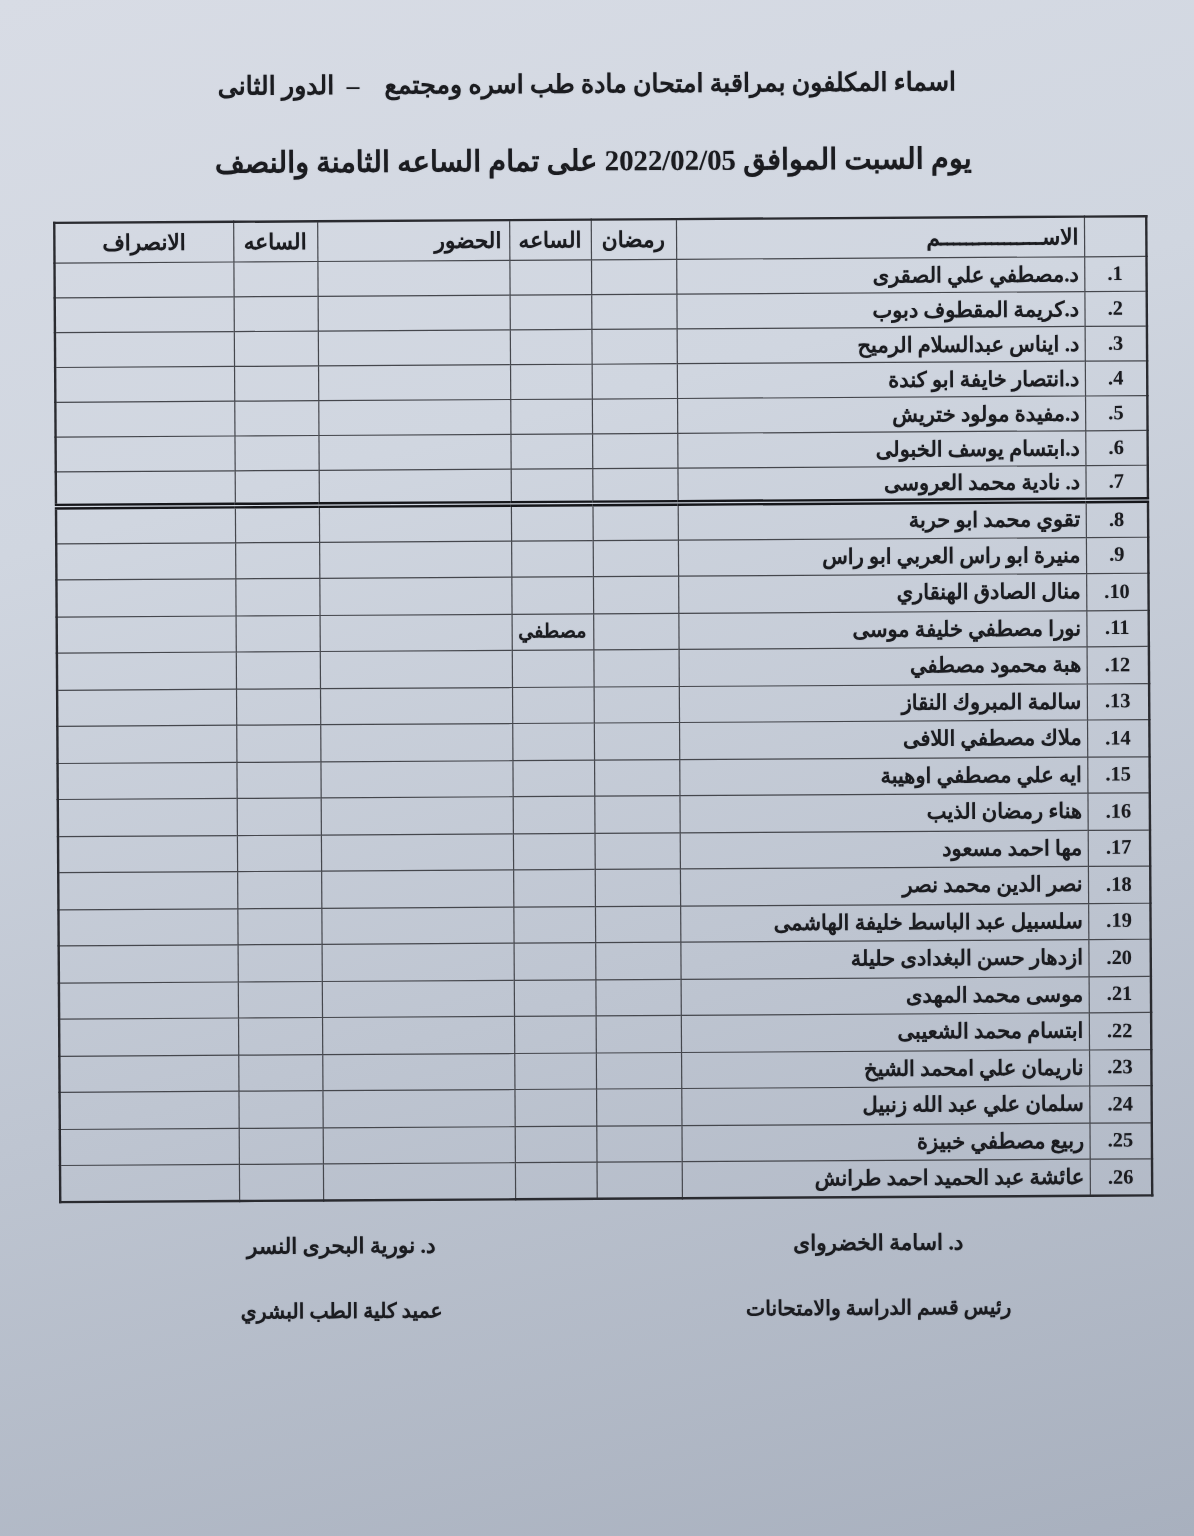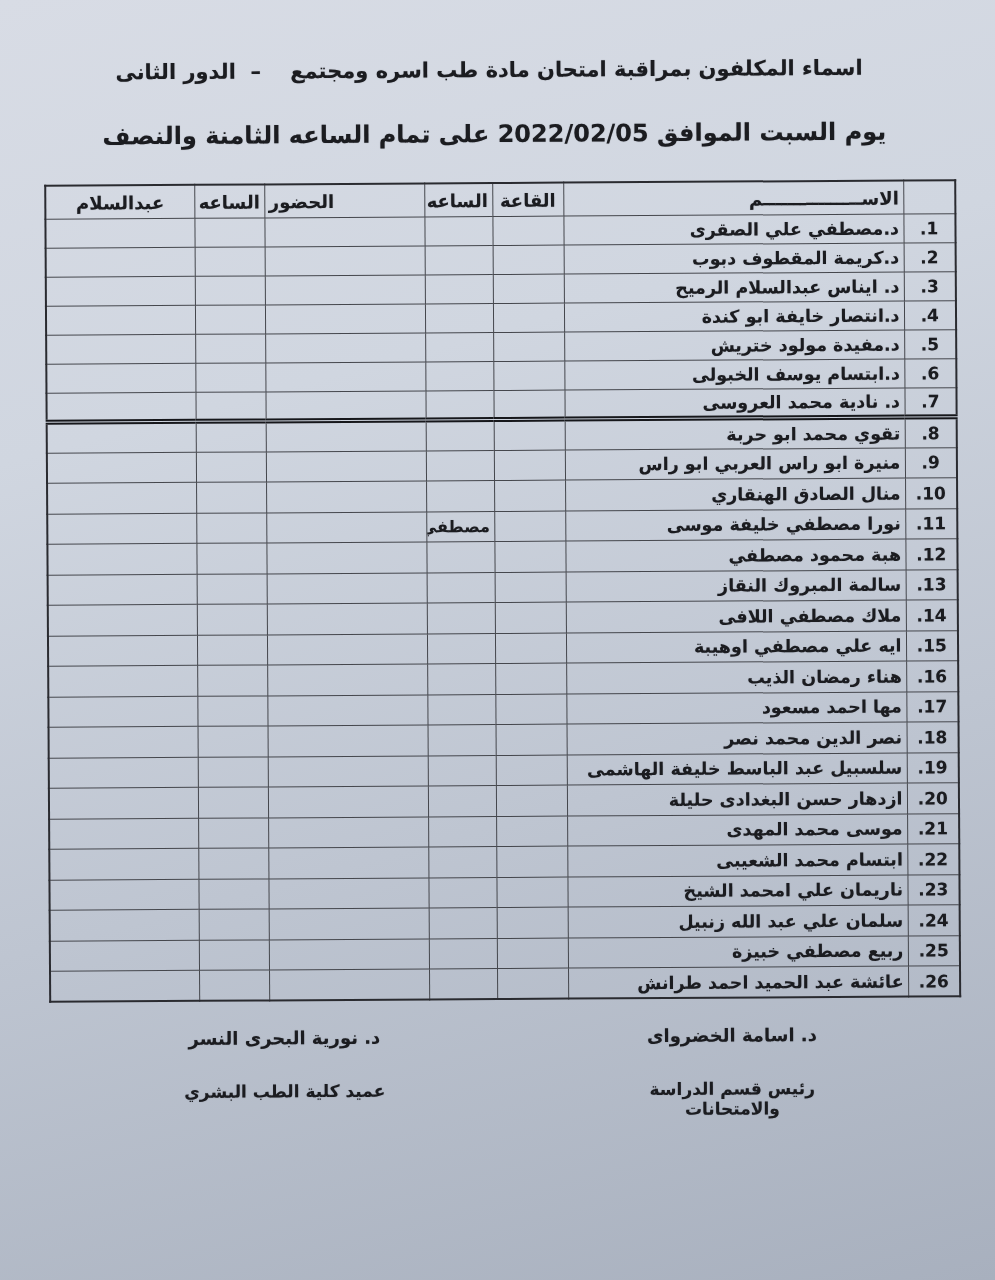--- a/index.html
+++ b/index.html
@@ -4,20 +4,21 @@
 <style>
   html,body{margin:0;padding:0;}
   body{
     width:995px;height:1280px;overflow:hidden;
     font-family:"DejaVu Sans",sans-serif;
     background:#9aa2b1;
   }
   .sheet{
     position:absolute;inset:0;
     background:linear-gradient(165deg,#d8dce5 0%,#d0d6e0 30%,#bec5d1 62%,#a8b0be 100%);
+    font-family:Liberation Serif, serif;
   }
   .tilt{
     position:absolute;inset:0;
     transform:rotate(-0.35deg);
     transform-origin:50% 50%;
     color:#1b1c20;
   }
   .title1{
     position:absolute;top:58px;left:0;right:10px;
     text-align:center;font-size:21px;font-weight:bold;
@@ -43,21 +44,21 @@
     text-shadow:0 0 1px rgba(25,26,35,.3);
     overflow:hidden;white-space:nowrap;
   }
   table.roster{border:2px solid #2a2b30;}
   thead th{
     height:32px;font-size:18px;
     border-bottom:5px double #16171b;
     text-align:center;
   }
   thead th.c-name{text-align:right;padding-left:90px;}
-  thead th.c-attendance{text-align:left;padding-right:18px;}
+  thead th.c-attendance{text-align:right;padding-right:6px;}
   tbody tr{height:29px;}
   tbody tr:nth-child(n+8){height:30.5px;}
   tbody tr.group-end td{border-bottom:5px double #16171b;}
   td.c-no{direction:ltr;text-align:center;font-size:17px;}
   td.c-name{text-align:right;padding-right:8px;font-size:17.5px;}
   td.c-hour_in,td.c-hour_out,td.c-hall,td.c-attendance,td.c-departure{text-align:center;font-size:16px;}
   .sig{position:absolute;text-align:center;font-weight:bold;direction:rtl;}
   .sig-right{top:1026px;left:597px;width:265px;}
   .sig-left{top:1026px;left:137px;width:290px;}
   .sig .sig-name{font-size:18px;text-shadow:0 0 1px rgba(25,26,35,.35);}
@@ -79,25 +80,25 @@
         <col style="width:71px">
         <col style="width:68px">
         <col style="width:160px">
         <col style="width:70px">
         <col style="width:149px">
       </colgroup>
       <thead>
         <tr>
           <th class="c-no"></th>
           <th class="c-name">الاســــــــــــــــم</th>
-          <th class="c-hall">القاعة</th>
+          <th class="c-hall">رمضان</th>
           <th class="c-hour_in">الساعه</th>
           <th class="c-attendance">الحضور</th>
           <th class="c-hour_out">الساعه</th>
-          <th class="c-departure">عبدالسلام</th>
+          <th class="c-departure">الانصراف</th>
         </tr>
       </thead>
       <tbody id="roster-body">
           <tr>
             <td class="c-no">.1</td>
             <td class="c-name">د.مصطفي علي الصقرى</td>
             <td class="c-hall"></td>
             <td class="c-hour_in"></td>
             <td class="c-attendance"></td>
             <td class="c-hour_out"></td>

